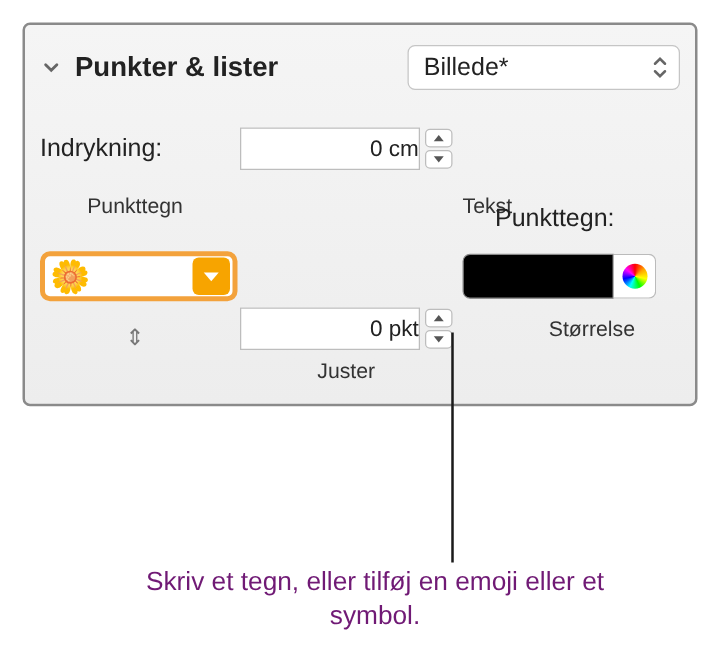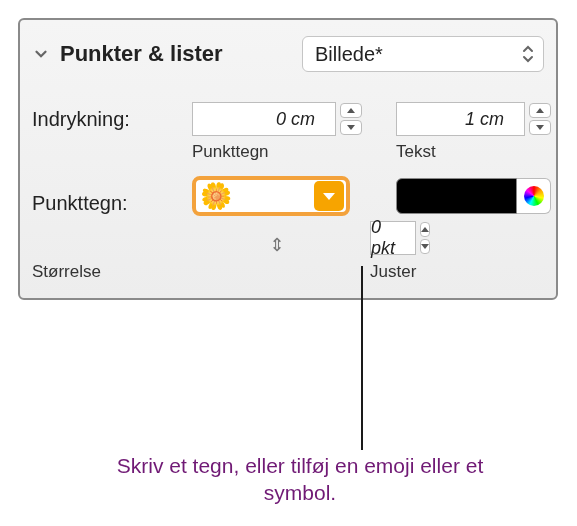--- a/index.html
+++ b/index.html
@@ -31,21 +31,21 @@
   }
   .header-title { font-weight: 700; font-size: 22px; }
   .style-popup {
     margin-left: auto;
     display: flex; align-items: center;
     background: #fff;
     border: 1px solid #c5c5c5;
     border-radius: 6px;
     height: 36px;
     padding: 0 8px 0 12px;
-    width: 242px;
+    width: 218px;
   }
   .style-popup .lbl { font-size: 20px; }
   .style-popup .dd { margin-left: auto; color: #666; }
 
   .type-popup {
     display: flex; align-items: center;
     background: #fff;
     border: 1px solid #c5c5c5;
     border-radius: 6px;
     height: 38px;
@@ -82,40 +82,39 @@
   .stepper {
     display: flex; align-items: stretch;
     height: 34px;
   }
   .stepper .box {
     flex: 1;
     background: #fff;
     border: 1px solid #bdbdbd;
     border-radius: 0;
     display: flex; align-items: center; justify-content: flex-end;
-    padding-right: 20px;
+    padding-right: 0;
     font-size: 18px;
-    font-style: italic;
   }
   .stepper .sbtns {
     width: 22px;
     margin-left: 4px;
     display: flex; flex-direction: column; justify-content: center;
     gap: 2px;
   }
   .sbtn {
     height: 15px;
     background: #fff;
     border: 1px solid #bdbdbd;
     border-radius: 4px;
     display: flex; align-items: center; justify-content: center;
   }
   .sbtn .tri-up{ border-bottom-color:#555; border-left-width:4px; border-right-width:4px; border-bottom-width:5px;}
   .sbtn .tri-down{ border-top-color:#555; border-left-width:4px; border-right-width:4px; border-top-width:5px;}
-  .sublabel { font-size: 17px; color: #333; padding-top: 2px; }
+  .sublabel { font-size: 17px; color: #333; padding-top: 2px; text-align: center; }
 
   .bullet-popup {
     display: flex; align-items: center;
     height: 40px;
     width: 158px;
     background: #fff;
     border: 4px solid #f3a23c;
     border-radius: 8px;
     padding-left: 4px;
   }
@@ -207,31 +206,20 @@
       <div class="sbtns">
         <div class="sbtn">
             <div class="tri-up"></div>
           </div>
         <div class="sbtn">
             <div class="tri-down"></div>
           </div>
       </div>
     </div>
     <div></div>
-    <div class="stepper">
-      <div class="box">1 cm</div>
-      <div class="sbtns">
-        <div class="sbtn">
-            <div class="tri-up"></div>
-          </div>
-        <div class="sbtn">
-            <div class="tri-down"></div>
-          </div>
-      </div>
-    </div>
 
     <div></div>
     <div class="sublabel">Punkttegn</div>
     <div></div>
     <div class="sublabel">Tekst</div>
 
     <div class="field-label" style="margin-top:24px">Punkttegn:</div>
     <div style="margin-top:10px">
       <div class="bullet-popup">
         <span class="flower">🌼</span>

